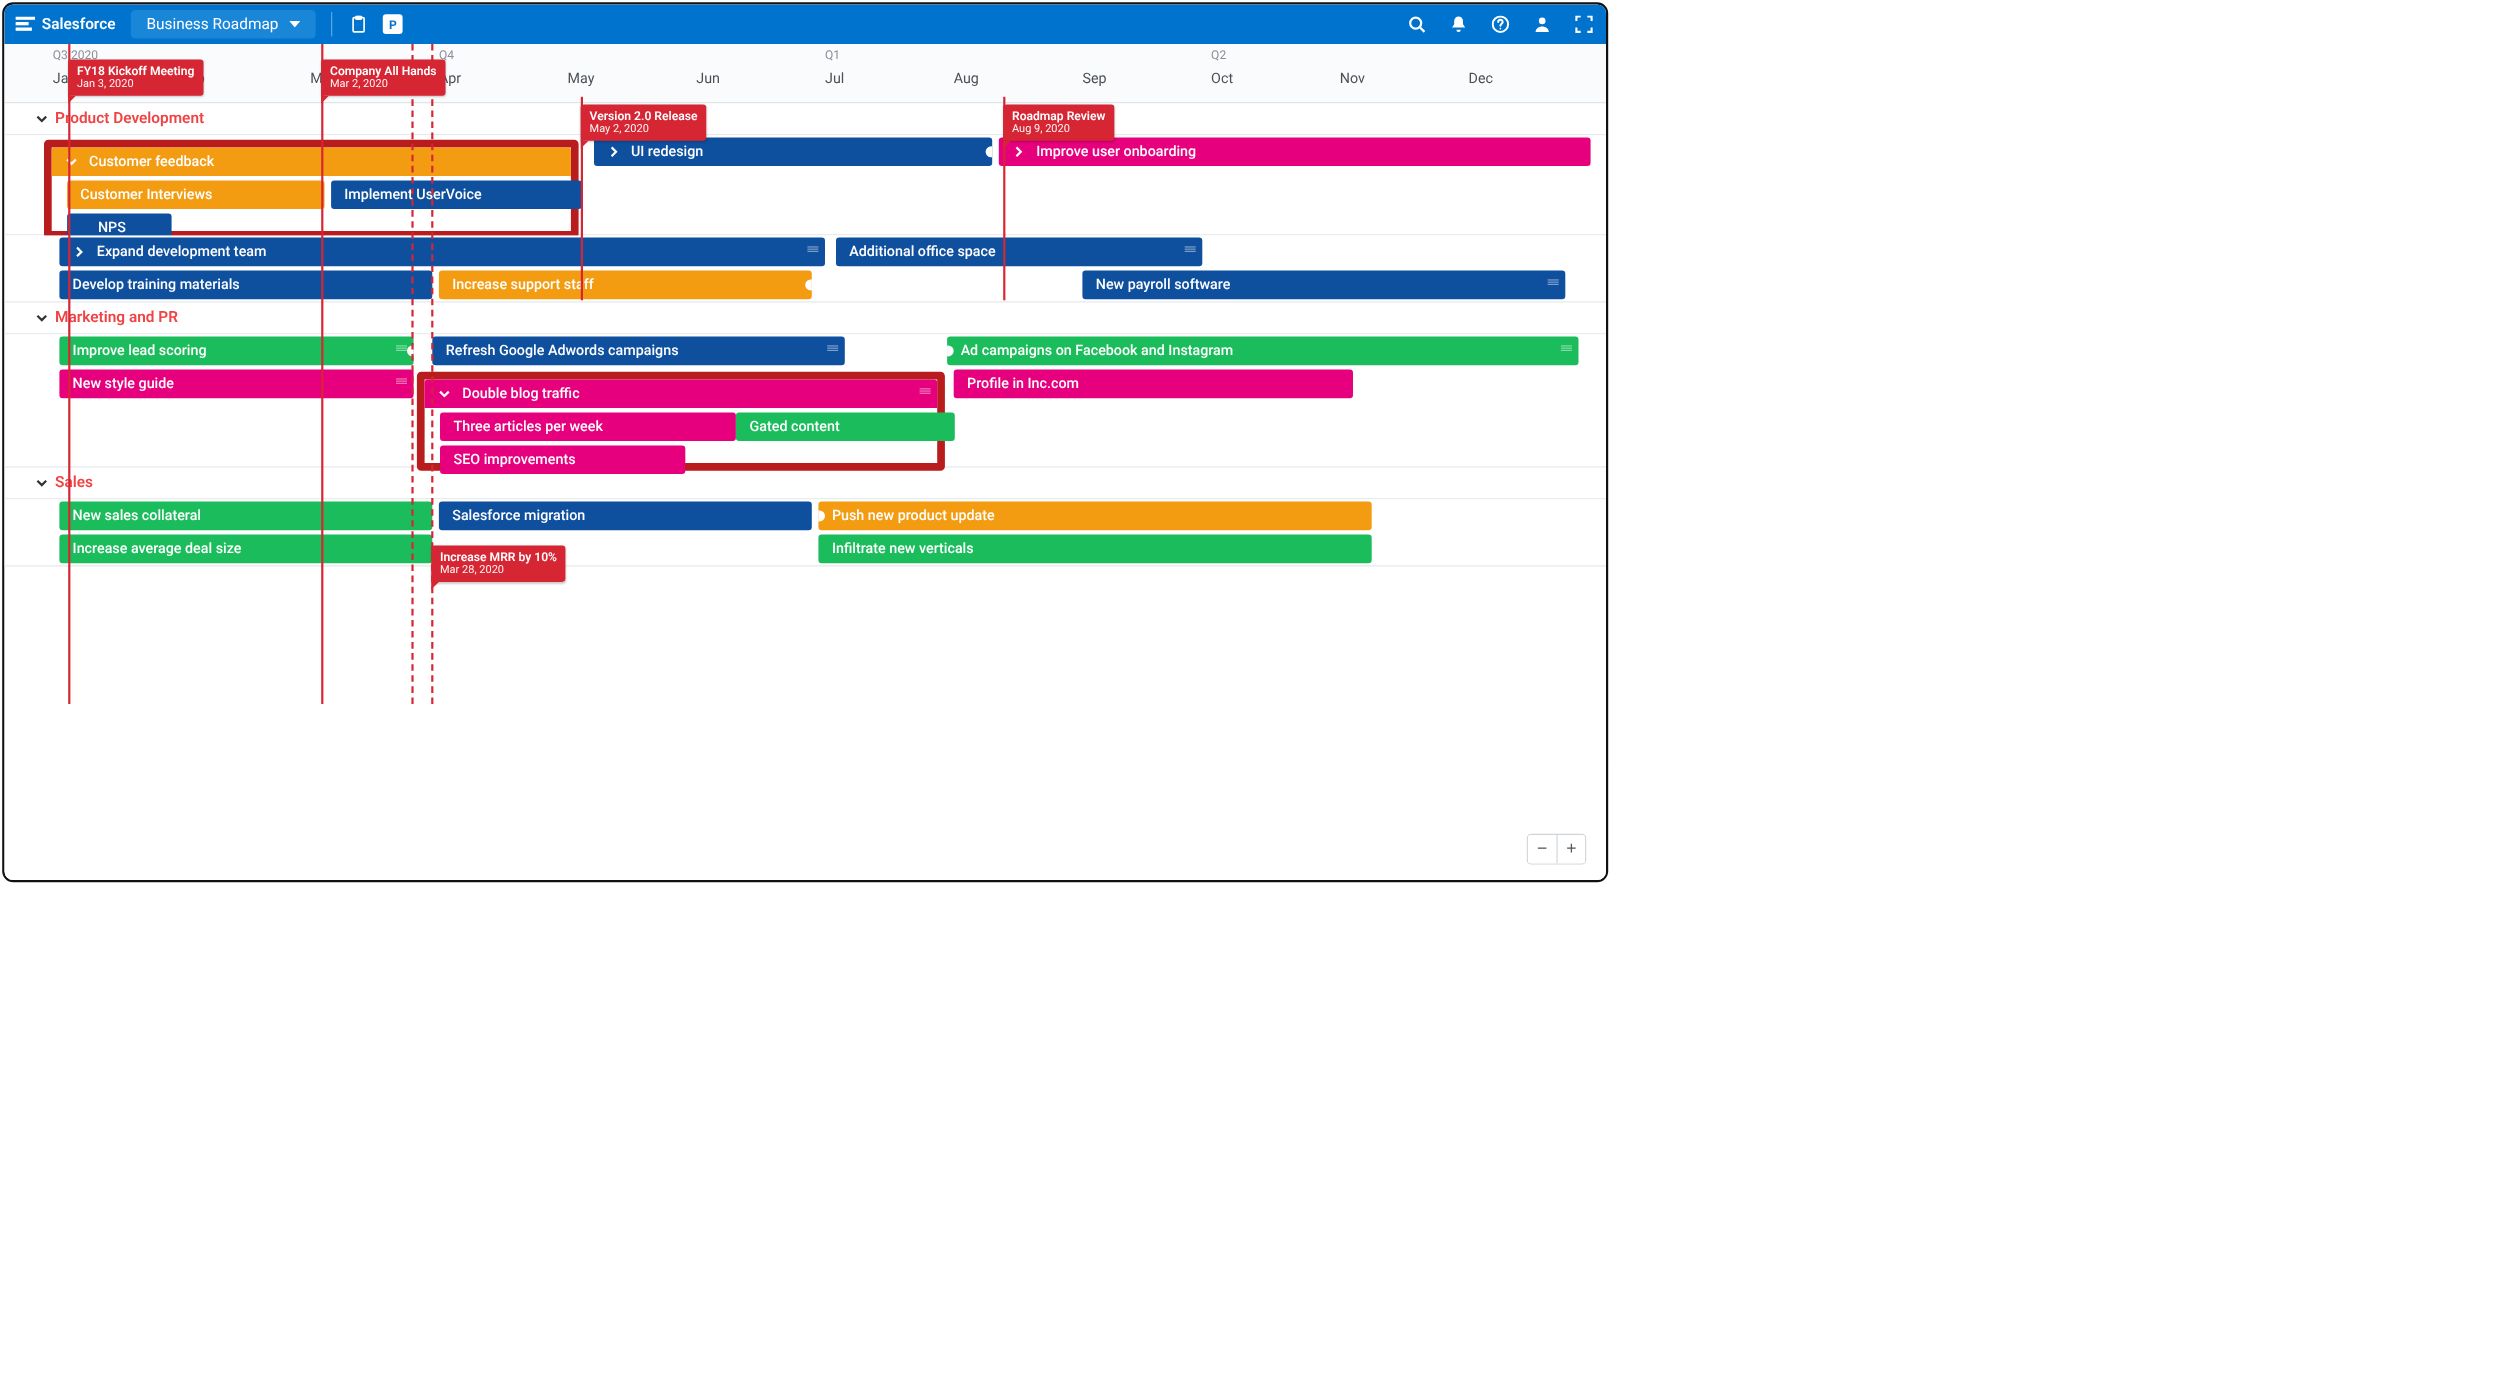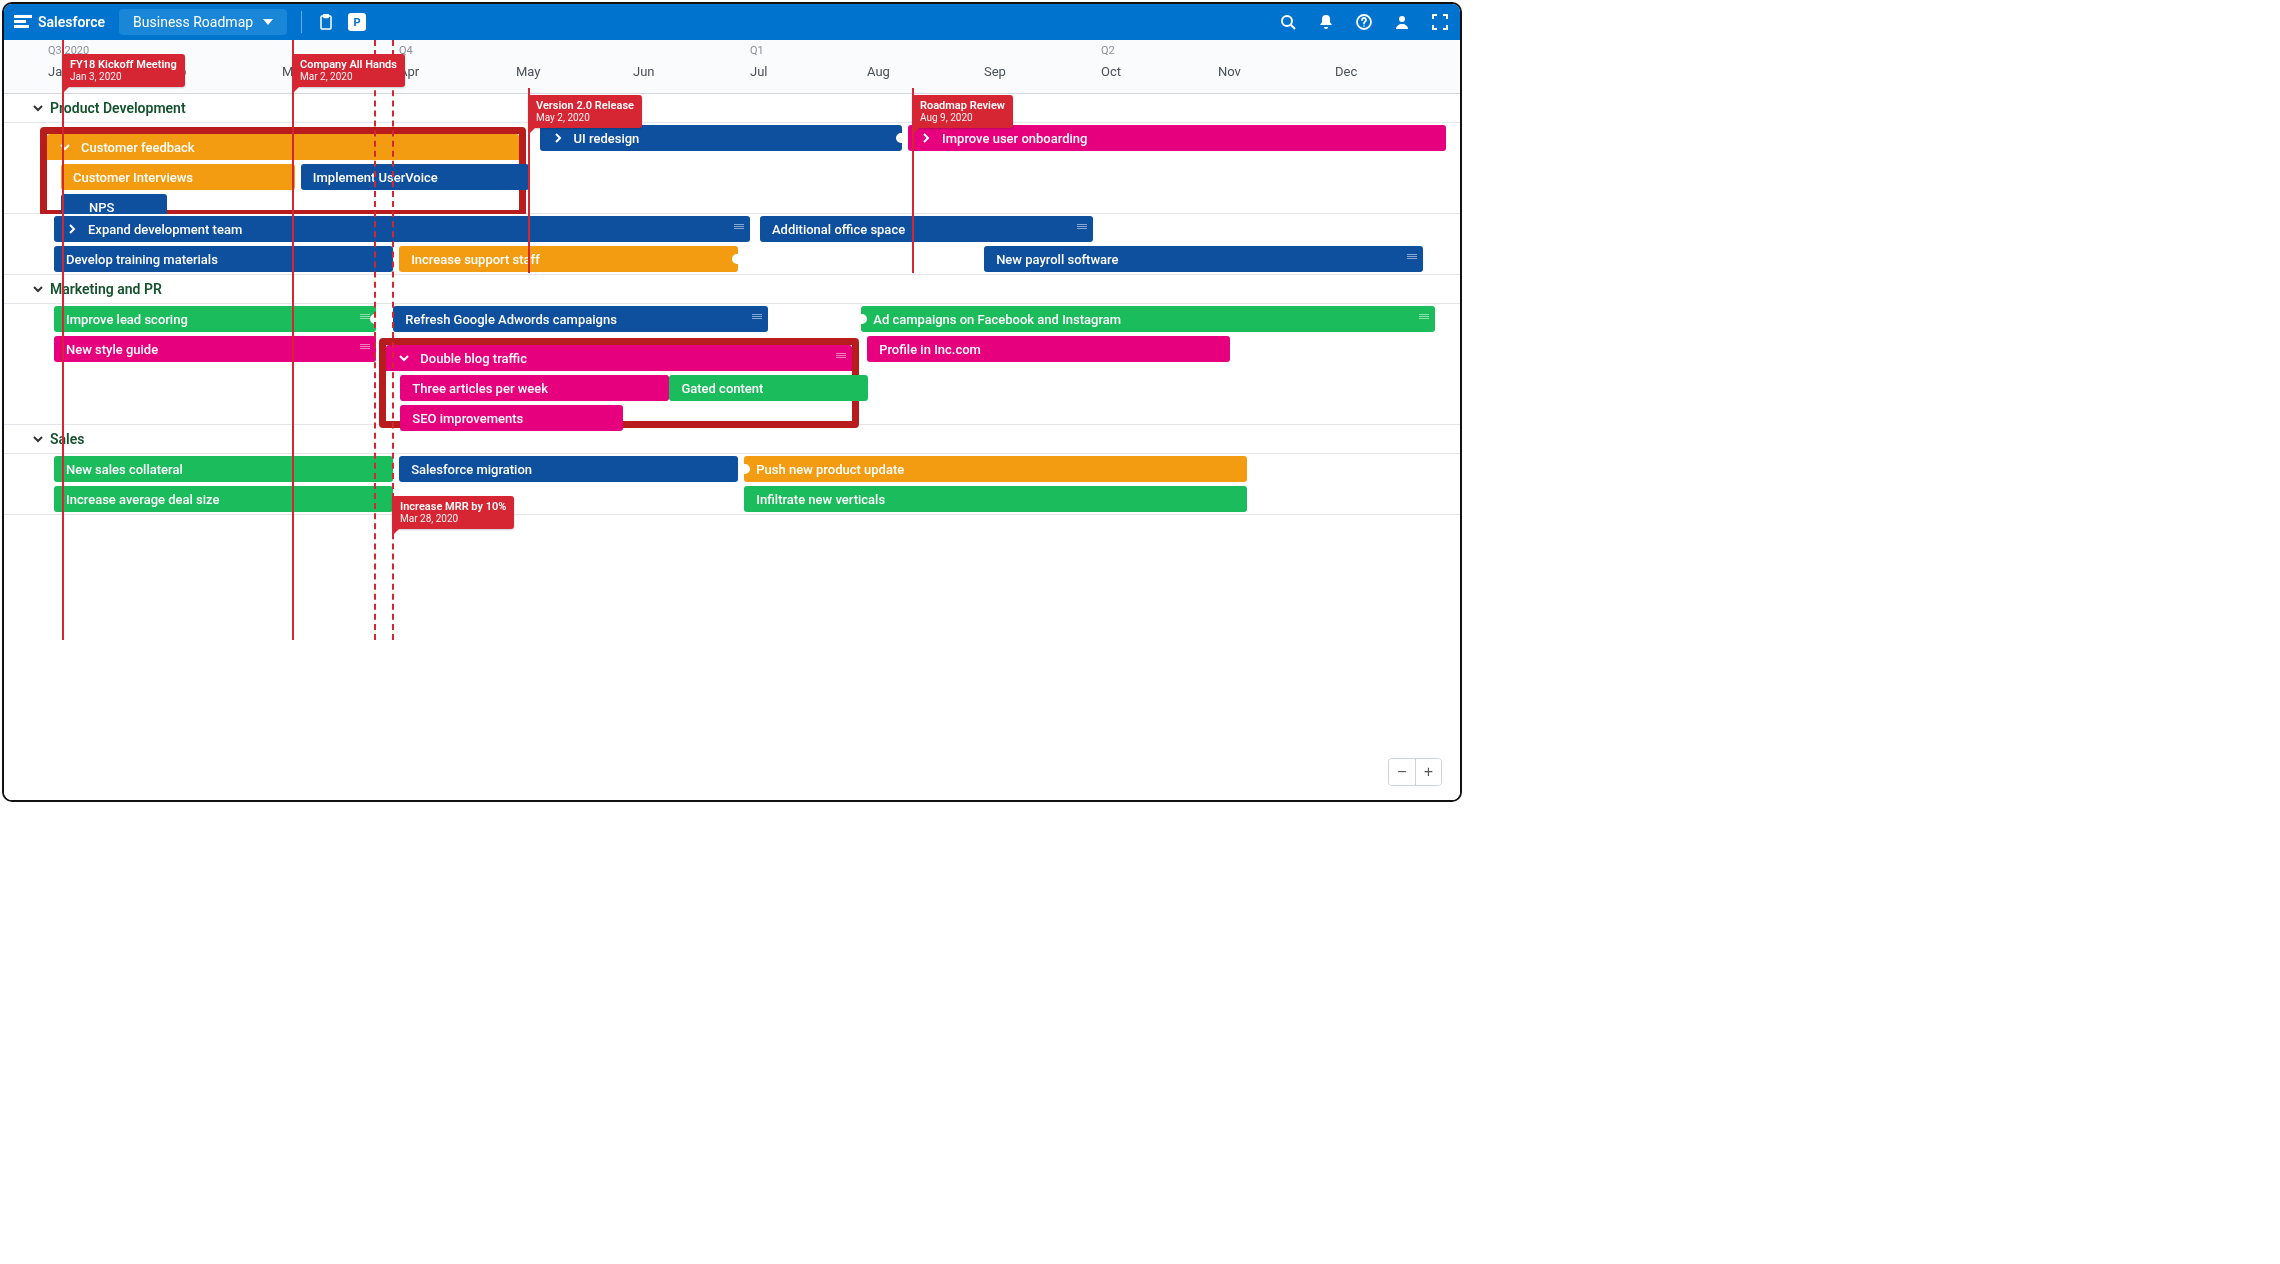--- a/index.html
+++ b/index.html
@@ -25,21 +25,21 @@
   
   .milestone{position:absolute; z-index:40;}
   .flag{ background:#d62634; color:#fff; font-size:11px; padding:4px 8px 4px 8px; border-radius:3px 3px 3px 0; line-height:1.2; white-space:nowrap; box-shadow:0 1px 2px rgba(0,0,0,0.2); position:relative;}
   .flag::after{content:""; position:absolute; left:0; bottom:-7px; width:0;height:0;border-top:7px solid #d62634; border-right:7px solid transparent;}
   .flag-title{font-weight:600; font-size:11px;}
   .flag-date{font-size:10px; opacity:0.95;}
   .milestone-line{position:absolute; top:0; width:0; border-left:2px solid #d62634; z-index:1;}
   .milestone-line.dashed{border-left:2px dashed #d62634;}
   
   .lanes{ position:relative; }
-  .lane-header{ background:#fff; border-bottom:1px solid #e2e5e9; font-weight:600; font-size:14px; color:#14532d; padding:6px 10px 6px 28px; display:flex; align-items:center; gap:6px;}
+  .lane-header{ background:#fff; border-bottom:1px solid #e2e5e9; font-weight:600; font-size:14px; color:#ef4444; padding:6px 10px 6px 28px; display:flex; align-items:center; gap:6px;}
   .lane-body{ position:relative; border-bottom:1px solid #e2e5e9; background:#fff; min-height:10px;}
   .row{ position:relative; height:30px; }
   .bar{ position:absolute; height:26px; top:2px; border-radius:3px; display:flex; align-items:center; padding:0 12px; color:#fff; font-size:13px; font-weight:500; white-space:nowrap; overflow:hidden; cursor:pointer;}
   .bar .chev{ margin-right:10px; display:inline-flex;}
   .bar.has-link::after{content:""; position:absolute; right:-4px; top:50%; width:6px;height:6px; border:2px solid currentColor; border-radius:50%; background:#fff; transform:translateY(-50%);}
   .bar.has-link-left::before{content:""; position:absolute; left:-4px; top:50%; width:6px;height:6px; border:2px solid currentColor; border-radius:50%; background:#fff; transform:translateY(-50%);}
   .subgroup{ position:relative; border:7px solid #b91c1c; border-radius:4px; margin:2px 0 2px 0; background:#fff;}
   
   .c-orange{ background:#f39c12; }
   .c-blue{ background:#0e4f9e; }
@@ -174,21 +174,21 @@
               </div>
               <div class="row" style="top: 28px; position: absolute; left: 0px; right: 0px; height: 30px;">
                 <div class="bar c-orange" style="left: 14px; width: 234px;">
                   <span>Customer Interviews</span>
                 </div>
                 <div class="bar c-blue" style="left: 253.85px; width: 228.15px;">
                   <span>Implement UserVoice</span>
                 </div>
               </div>
               <div class="row" style="top: 58px; position: absolute; left: 0px; right: 0px; height: 30px;">
-                <div class="bar c-blue" style="left: 14px; width: 106px; padding-left: 28px;">
+                <div class="bar c-blue" style="left: 14px; width: 95px; padding-left: 28px;">
                   <span>NPS</span>
                 </div>
               </div>
             </div>
             <div class="bar c-blue has-link" style="left: 535.55px; width: 362.7px;">
               <span class="chev">
                 <svg width="12" height="12" viewBox="0 0 12 12">
                   <path d="M4 2l4 4-4 4" fill="none" stroke="#fff" stroke-width="2"></path>
                 </svg>
               </span>

